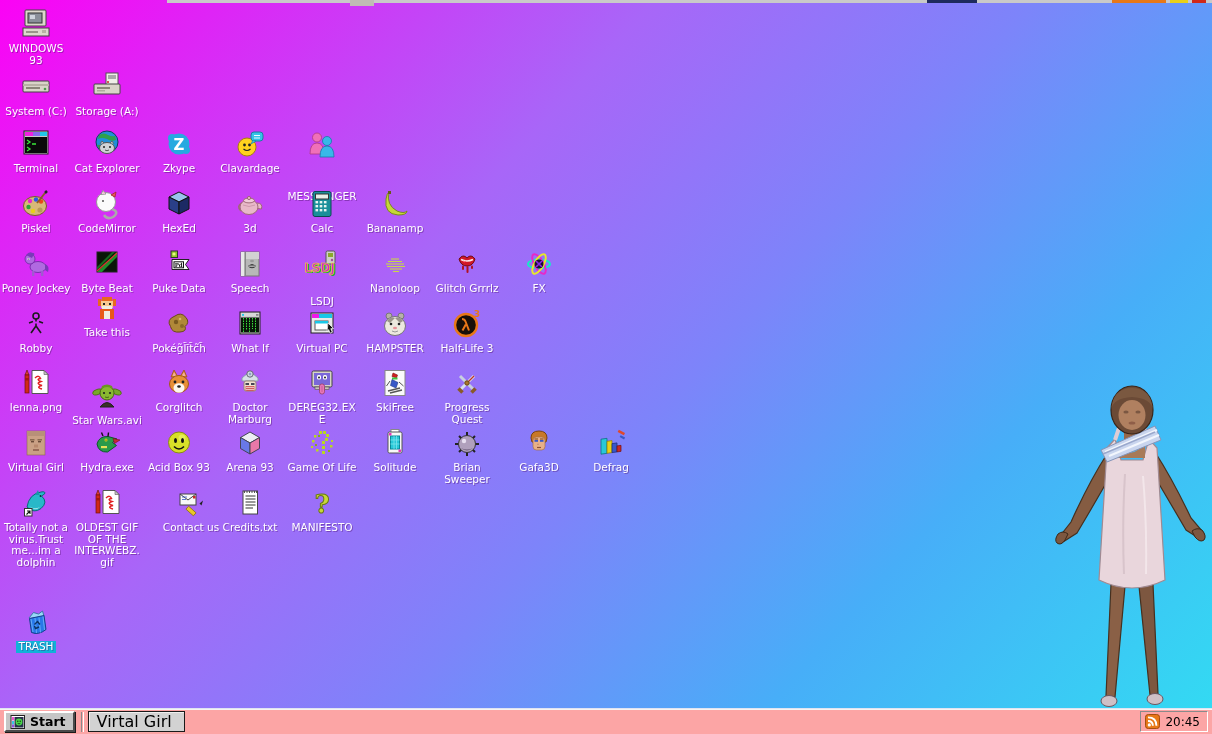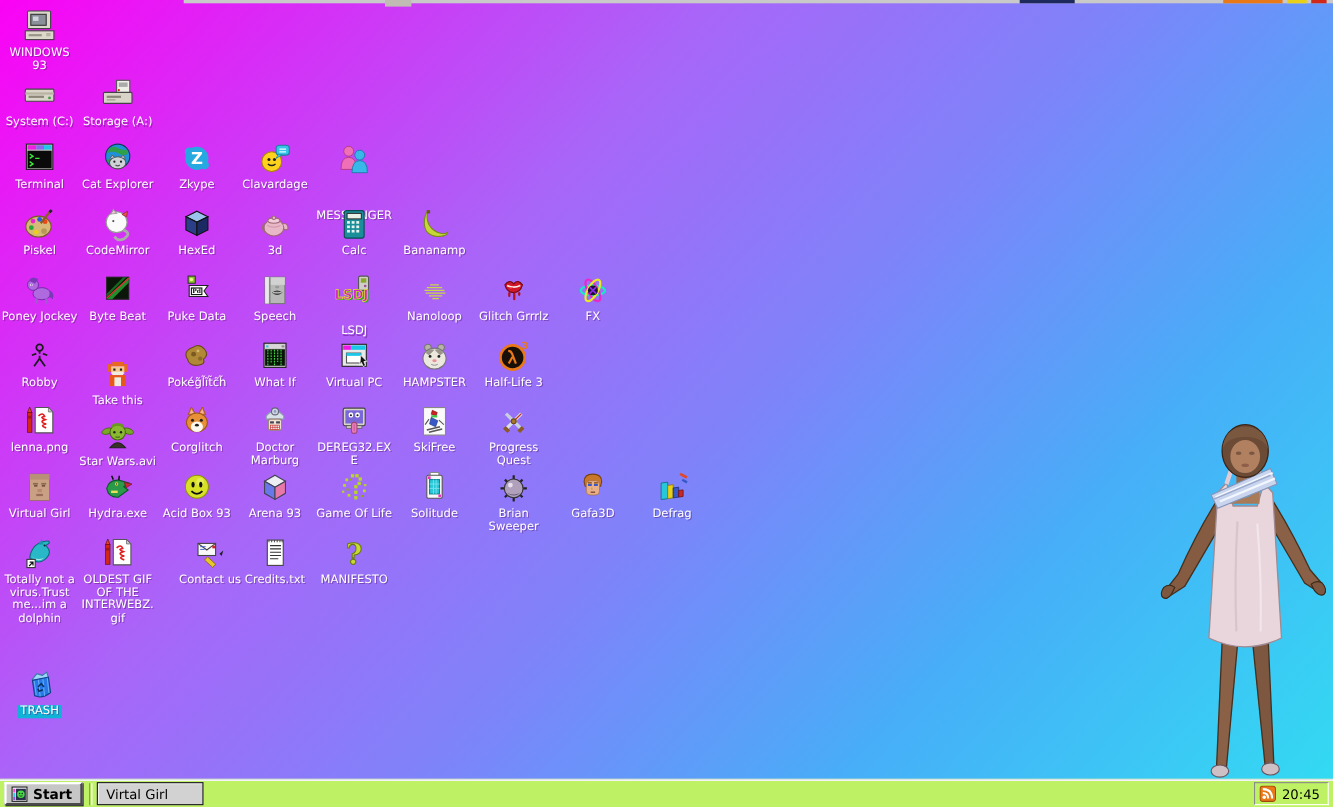--- a/index.html
+++ b/index.html
@@ -27,37 +27,37 @@
     overflow-wrap:break-word; word-break:break-word;
   }
   .icon .label.selected { background:#10b2d8; padding:0 2px; }
 
   
   .vgirl { position:absolute; left:1045px; top:384px; width:170px; height:328px; z-index:2; }
   .vgirl svg { width:100%; height:100%; }
 
   
   .taskbar {
-    position:absolute; left:0; right:0; bottom:0; height:26px; background:#bef264;
+    position:absolute; left:0; right:0; bottom:0; height:26px; background:#fca5a5;
     border-top:1px solid #dfe4f2; box-shadow:inset 0 1px 0 #f4f4f4;
     display:flex; align-items:center; z-index:5;
   }
   .start-btn {
     height:21px; margin-left:4px; padding:0 7px 0 4px;
     background:#c6c6c6; display:flex; align-items:center; gap:4px;
     border:2px solid; border-color:#ffffff #4a4a4a #4a4a4a #ffffff;
     box-shadow:1px 1px 0 #1a1a1a; font-weight:bold; font-size:12.5px; color:#000;
     font-family:"DejaVu Sans", sans-serif; cursor:pointer;
   }
   .start-btn svg { width:16px; height:16px; }
   .groove { width:3px; height:20px; margin-left:6px; border-left:1px solid #8a8a8a; border-right:1px solid #ffffff; }
   .task-btn {
     height:21px; width:97px; margin-left:4px; padding:0 8px; text-align:left;
     background:#d2d2d2; border:1px solid #1a1a1a;
-    box-shadow:inset 1px 1px 0 #efefef; font-size:12px; color:#000;
+    box-shadow:inset 1px 1px 0 #efefef; font-size:16px; color:#000;
     font-family:"DejaVu Sans", sans-serif; cursor:pointer; white-space:nowrap; overflow:hidden;
   }
   .tray {
     margin-left:auto; margin-right:4px; height:21px;
     border:1px solid; border-color:#8a8a8a #ffffff #ffffff #8a8a8a;
     display:flex; align-items:center; gap:5px; padding:0 7px 0 4px;
     font-size:12px; color:#000;
   }
   .tray svg { width:15px; height:15px; }
 </style>
@@ -371,21 +371,21 @@
               <line x1="16" y1="15.5" x2="16" y2="18"></line>
               <line x1="9" y1="15" x2="13" y2="13.5"></line>
               <line x1="23" y1="15" x2="19" y2="13.5"></line>
               <line x1="16" y1="18" x2="11" y2="25"></line>
               <line x1="16" y1="18" x2="21" y2="25"></line>
             </g>
           </svg>
         </div>
         <div class="label">Robby</div>
       </div>
-      <div class="icon" style="left: 72px; top: 324px;">
+      <div class="icon" style="left: 72px; top: 292px;">
         <div class="art">
           <svg viewBox="0 0 32 32">
             <rect x="7" y="7" width="3.5" height="7" fill="#e86820"></rect>
             <rect x="21.5" y="7" width="3.5" height="7" fill="#e86820"></rect>
             <rect x="11" y="5" width="10" height="4" fill="#e86820"></rect>
             <rect x="10" y="9" width="12" height="7" fill="#f8c890"></rect>
             <rect x="12" y="11" width="2" height="2" fill="#222"></rect>
             <rect x="18" y="11" width="2" height="2" fill="#222"></rect>
             <rect x="11" y="14" width="10" height="3" fill="#f0ece0"></rect>
             <rect x="9" y="17" width="14" height="10" fill="#e85818"></rect>

